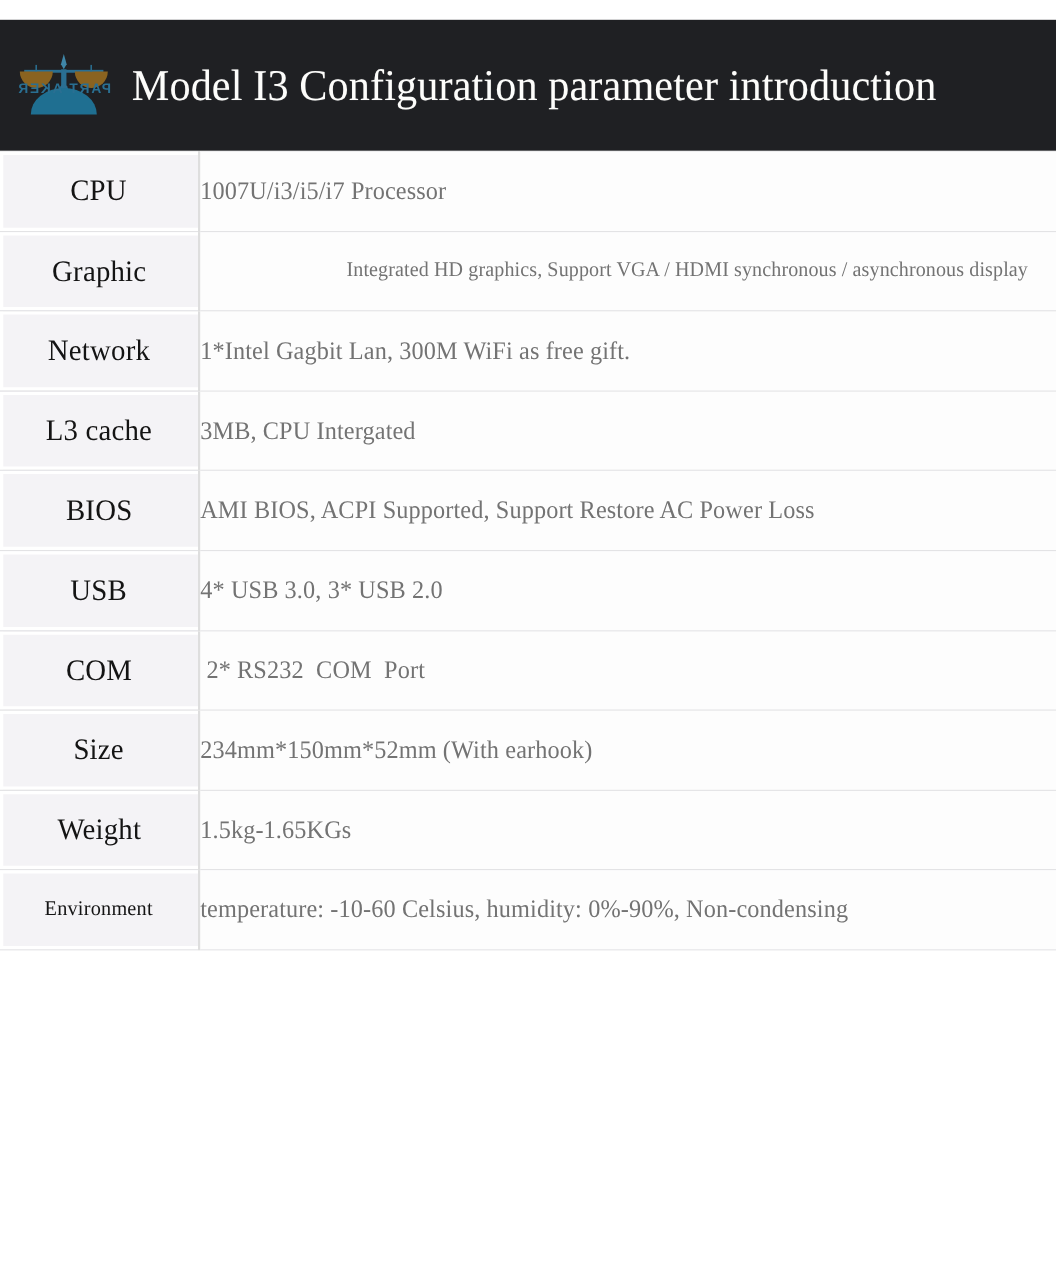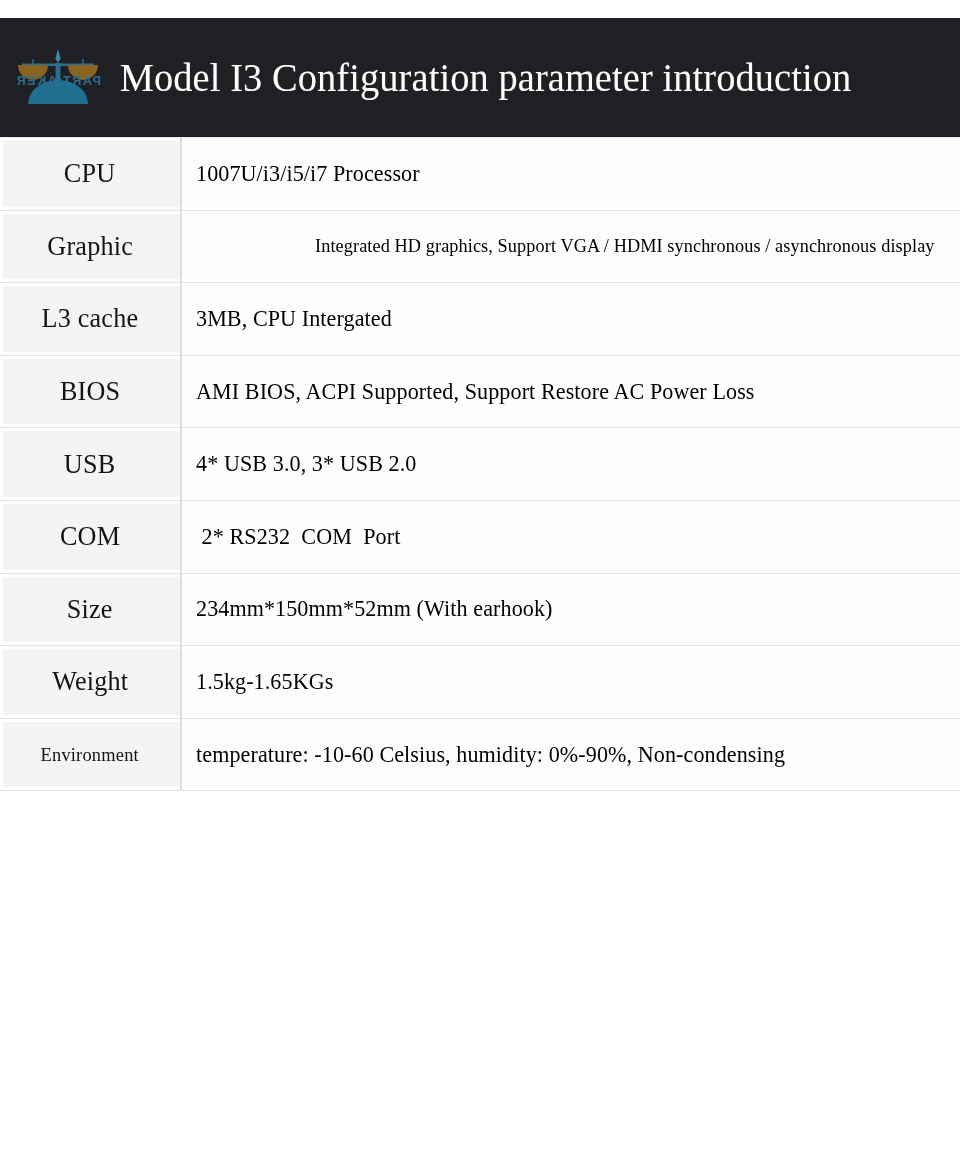--- a/index.html
+++ b/index.html
@@ -94,22 +94,21 @@
     box-shadow: inset 3px 0 0 #ffffff, inset 0 3px 0 #ffffff, inset 0 -3px 0 #ffffff;
   }
   td.label-cell .label-text {
     display: inline-block;
     transform: scaleX(0.97);
   }
   td.label-cell.tight { font-size: 19px; }
 
   td.value-cell {
     background: #fdfdfd;
-    color: #000000;
-    padding-left: 14px;
+    color: #737373;
     font-size: 23px;
     font-family: "Liberation Serif", "DejaVu Serif", serif;
     letter-spacing: 0.1px;
     white-space: pre;
   }
   td.value-cell .value-text {
     display: inline-block;
     transform: scaleX(0.96);
     transform-origin: left center;
   }
@@ -158,20 +157,24 @@
     <tbody>
       <tr>
         <td class="label-cell"><span class="label-text">CPU</span></td>
         <td class="value-cell"><span class="value-text">1007U/i3/i5/i7 Processor</span></td>
       </tr>
       <tr>
         <td class="label-cell"><span class="label-text">Graphic</span></td>
         <td class="value-cell small"><span class="value-text">Integrated HD graphics, Support VGA / HDMI synchronous / asynchronous display</span></td>
       </tr>
       <tr>
+        <td class="label-cell"><span class="label-text">Network</span></td>
+        <td class="value-cell"><span class="value-text">1*Intel Gagbit Lan, 300M WiFi as free gift.</span></td>
+      </tr>
+      <tr>
         <td class="label-cell"><span class="label-text">L3 cache</span></td>
         <td class="value-cell"><span class="value-text">3MB, CPU Intergated</span></td>
       </tr>
       <tr>
         <td class="label-cell"><span class="label-text">BIOS</span></td>
         <td class="value-cell"><span class="value-text">AMI BIOS, ACPI Supported, Support Restore AC Power Loss</span></td>
       </tr>
       <tr>
         <td class="label-cell"><span class="label-text">USB</span></td>
         <td class="value-cell"><span class="value-text">4* USB 3.0, 3* USB 2.0</span></td>

